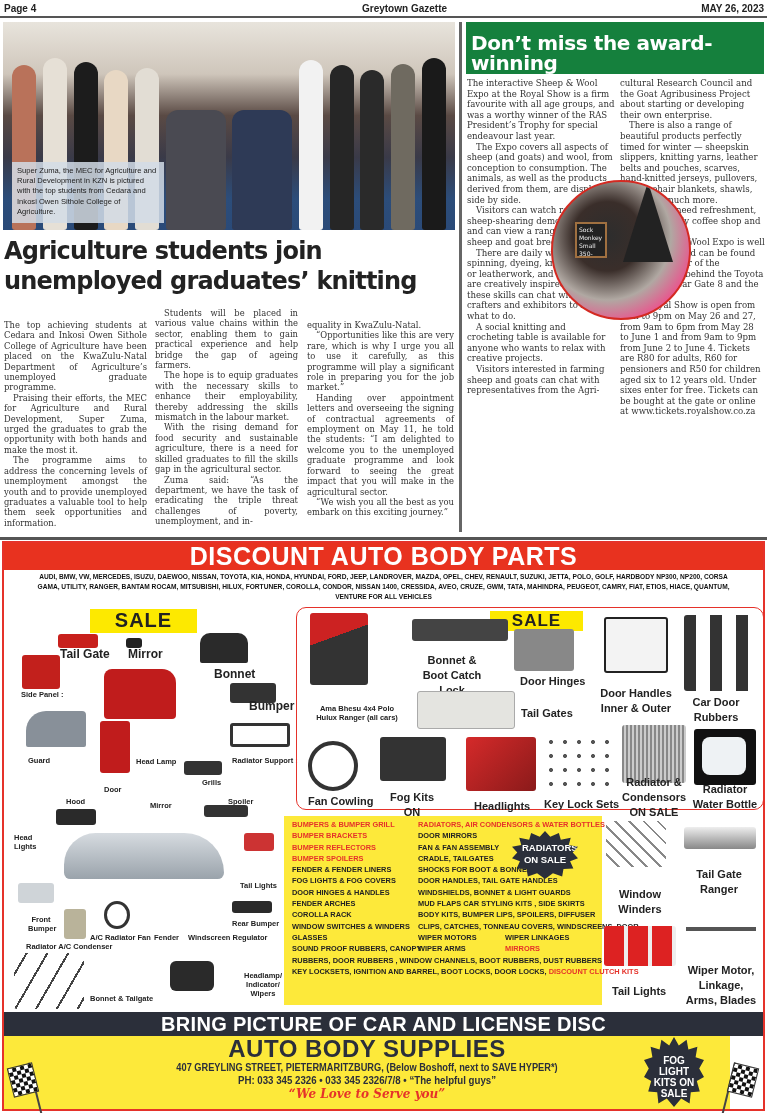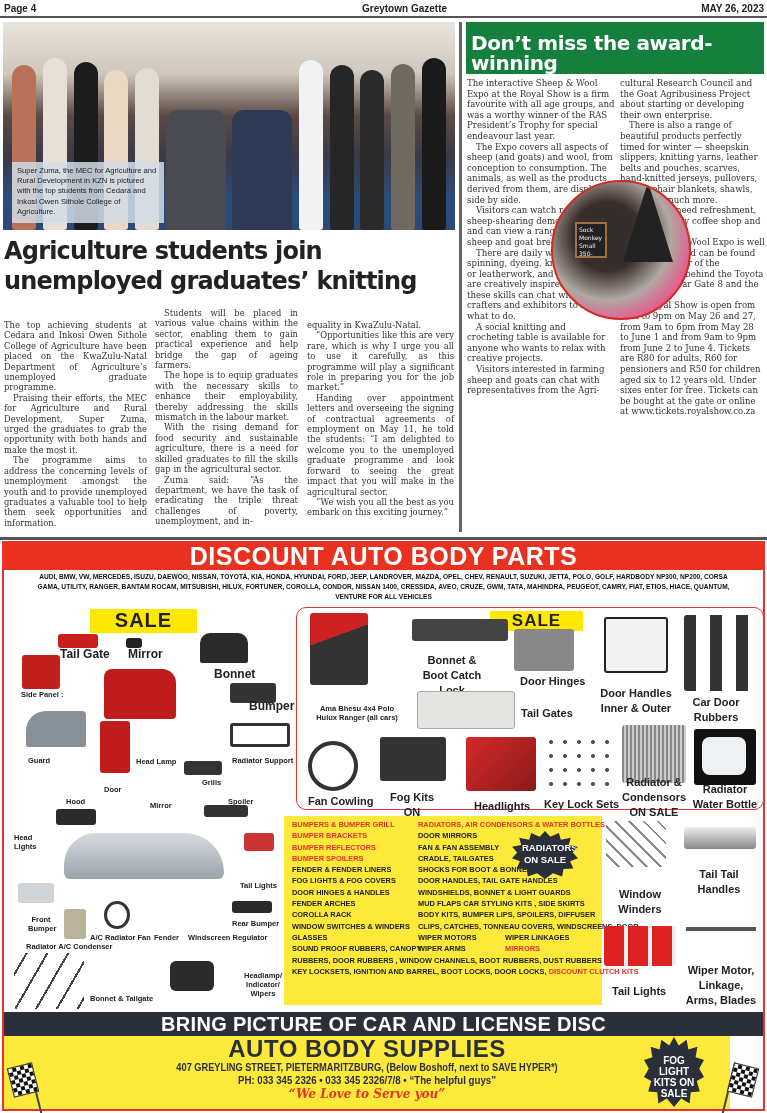--- a/index.html
+++ b/index.html
@@ -257,21 +257,21 @@
       </div>
     <div class="row">
         <span class="c1"><span>KEY LOCKSETS, IGNITION AND BARREL, BOOT LOCKS, DOOR LOCKS, </span><span class="r">DISCOUNT CLUTCH KITS</span></span>
       </div>
   </div>
   <div class="star" style="left:508px;top:288px;width:66px;height:48px;font-size:9.5px;line-height:12px;padding:11px 10px 0">RADIATORS ON SALE</div>
 
   <div class="part" style="left:602px;top:278px;width:60px;height:46px;background:repeating-linear-gradient(45deg,transparent 0 8px,#888 8px 10px)"></div>
   <div class="lbl lg" style="left:614px;top:344px;white-space:normal;width:44px">Window Winders</div>
   <div class="part" style="left:680px;top:284px;width:72px;height:22px;background:linear-gradient(180deg,#eee,#888)"></div>
-  <div class="lbl lg" style="left:690px;top:324px;white-space:normal;width:50px">Tail Tail Handles</div>
+  <div class="lbl lg" style="left:690px;top:324px;white-space:normal;width:50px">Tail Gate Ranger</div>
   <div class="part" style="left:600px;top:383px;width:72px;height:40px;background:repeating-linear-gradient(90deg,#d22 0 20px,#eee 20px 24px)"></div>
   <div class="lbl lg" style="left:608px;top:441px">Tail Lights</div>
   <div class="part" style="left:682px;top:370px;width:70px;height:36px;background:linear-gradient(180deg,transparent 0 40%,#555 40% 50%,transparent 50%)"></div>
   <div class="lbl lg" style="left:680px;top:420px;white-space:normal;width:74px">Wiper Motor, Linkage, Arms, Blades</div>
 
   <div class="bringbar">BRING PICTURE OF CAR AND LICENSE DISC</div>
   <div class="yfoot">
     <div class="t1">AUTO BODY SUPPLIES</div>
     <div class="t2">407 GREYLING STREET, PIETERMARITZBURG,  (Below Boshoff, next to SAVE HYPER*)</div>
     <div class="t3">PH: 033 345 2326 • 033 345 2326/7/8   • “The helpful guys”</div>

